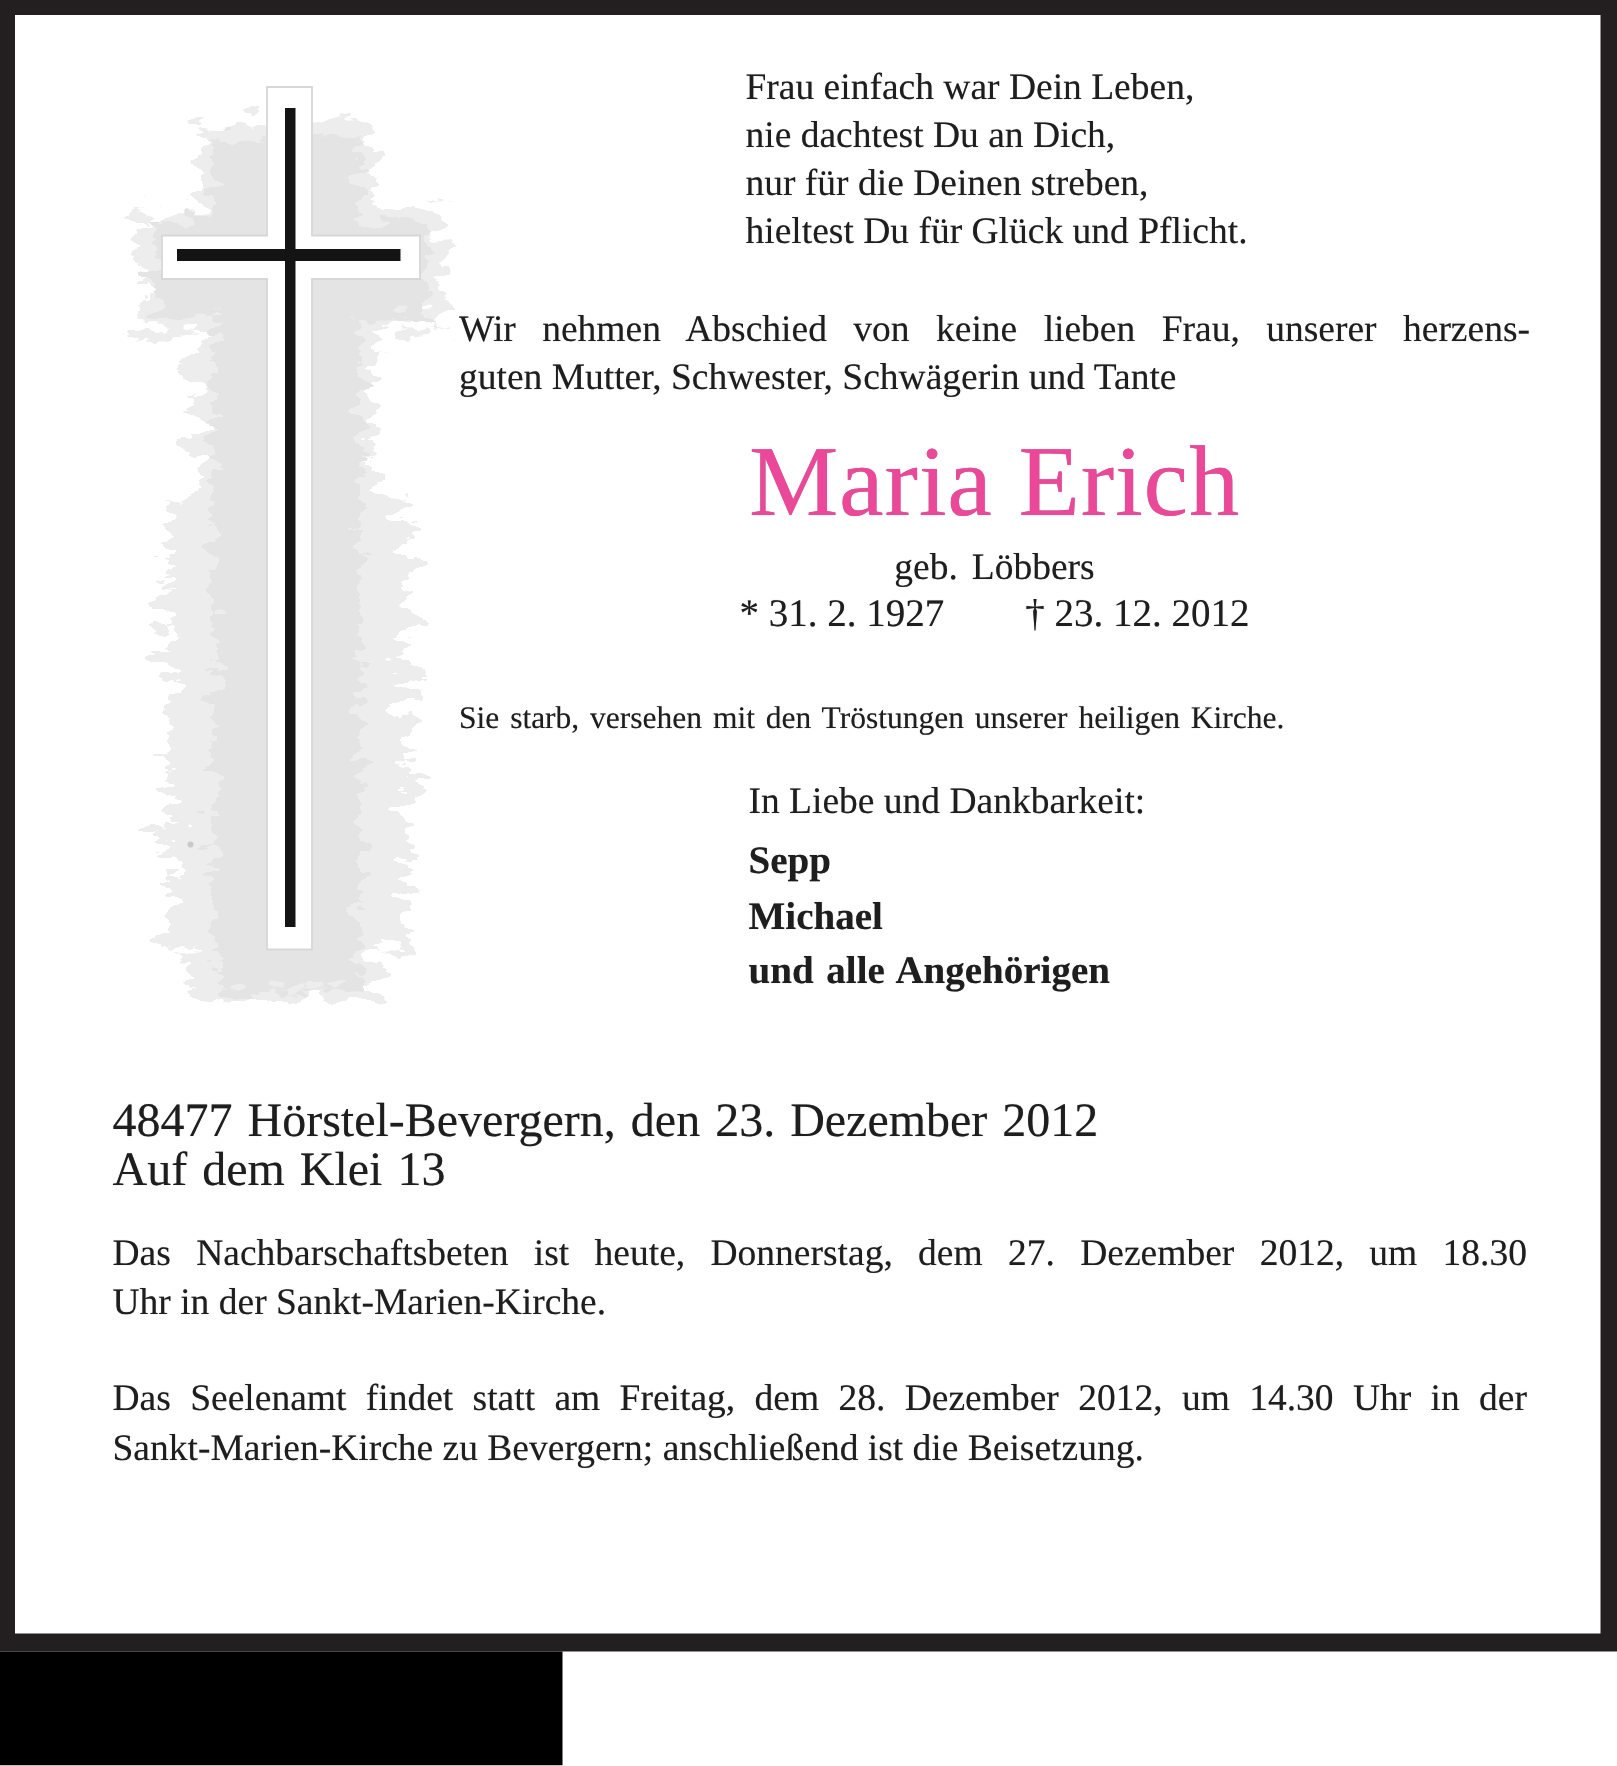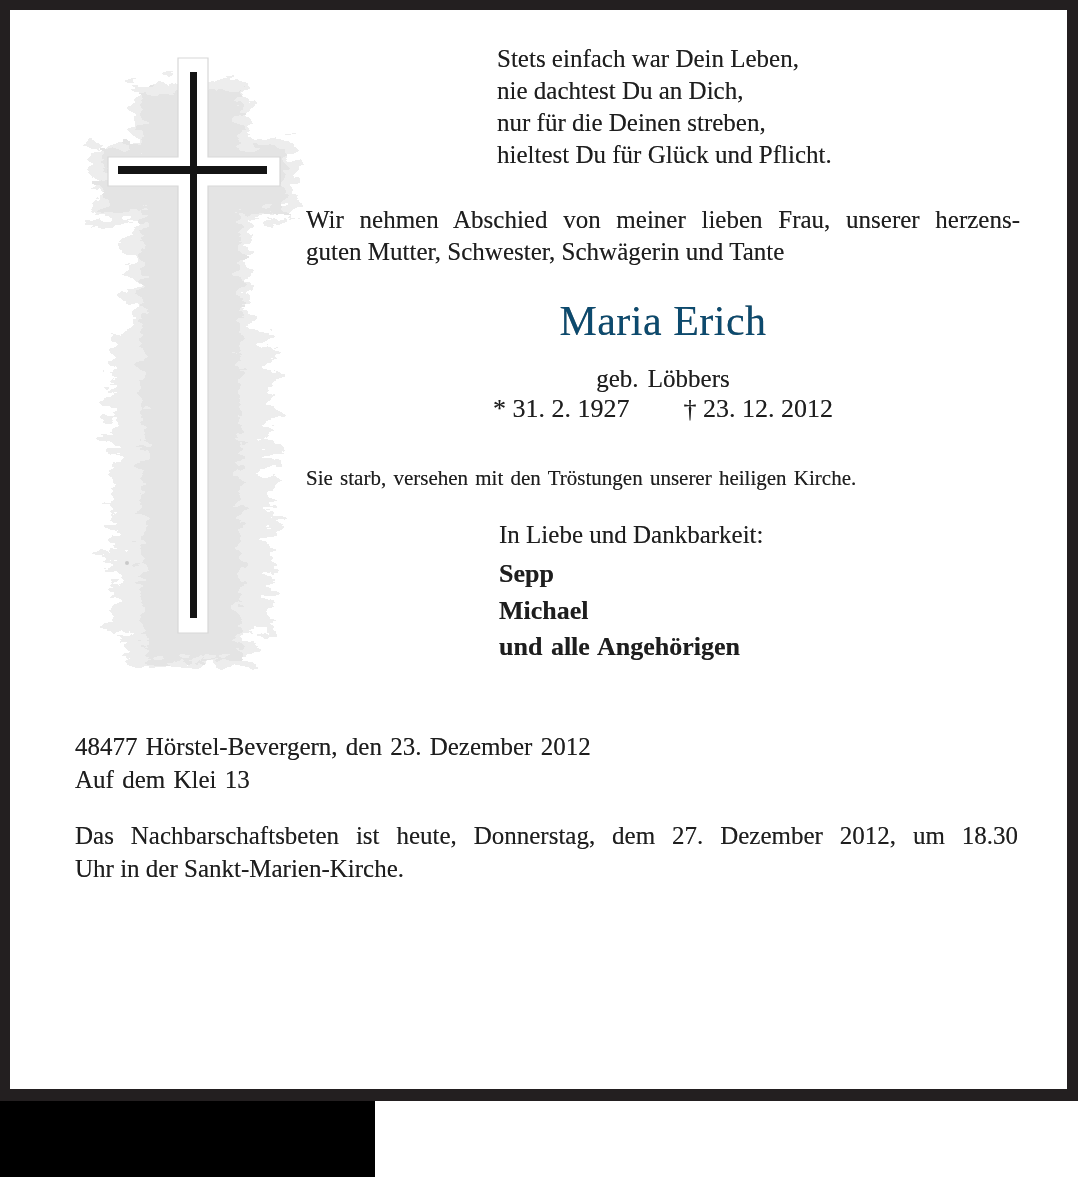--- a/index.html
+++ b/index.html
@@ -52,23 +52,23 @@
     font-size: 25px;
     line-height: 32px;
   }
   .header-col {
     left: 296px;
     width: 714px;
     text-align: center;
   }
   .deceased-name {
     top: 276px;
-    font-size: 42px;
+    font-size: 67px;
     line-height: 70px;
-    color: #0c4a6e;
+    color: #ec4899;
     letter-spacing: 0.5px;
   }
   .maiden {
     top: 353px;
     font-size: 25px;
     line-height: 32px;
     word-spacing: 3px;
   }
   .dates {
     top: 383px;
@@ -96,21 +96,21 @@
     left: 489px;
     top: 546px;
     font-size: 26px;
     line-height: 36.5px;
     font-weight: 700;
     word-spacing: 2px;
   }
   .address {
     left: 65px;
     top: 720px;
-    font-size: 25px;
+    font-size: 32px;
     line-height: 33px;
     word-spacing: 2px;
   }
   .para {
     left: 65px;
     width: 943px;
     font-size: 25px;
     line-height: 33px;
   }
   .para-1 { top: 809px; }
@@ -178,28 +178,28 @@
         <circle cx="67" cy="520" r="2" fill="#c9c9c9"></circle>
 
         <path d="M118 15 H148 V114 H220 V143 H148 V590 H118 V143 H48 V114 H118 Z" fill="#ffffff" stroke="#d7d7d7" stroke-width="1.2"></path>
 
         <rect x="130" y="29" width="7" height="546" fill="#141414"></rect>
         <rect x="58" y="123" width="149" height="8" fill="#141414"></rect>
       </svg>
     </div>
 
     <div class="txt poem">
-      <span class="lline">Stets einfach war Dein Leben,</span>
+      <span class="lline">Frau einfach war Dein Leben,</span>
       <span class="lline">nie dachtest Du an Dich,</span>
       <span class="lline">nur für die Deinen streben,</span>
       <span class="lline">hieltest Du für Glück und Pflicht.</span>
     </div>
 
     <div class="txt intro">
-      <span class="jline">Wir nehmen Abschied von meiner lieben Frau, unserer herzens-</span>
+      <span class="jline">Wir nehmen Abschied von keine lieben Frau, unserer herzens-</span>
       <span class="lline">guten Mutter, Schwester, Schwägerin und Tante</span>
     </div>
 
     <div class="txt header-col deceased-name">Maria Erich</div>
     <div class="txt header-col maiden">geb. Löbbers</div>
     <div class="txt header-col dates">
       <span>* 31. 2. 1927</span><span class="date-sep"></span><span>† 23. 12. 2012</span>
     </div>
 
     <div class="txt passing">Sie starb, versehen mit den Tröstungen unserer heiligen Kirche.</div>
@@ -213,18 +213,22 @@
 
     <div class="txt address">
       <span class="lline">48477 Hörstel-Bevergern, den 23. Dezember 2012</span>
       <span class="lline">Auf dem Klei 13</span>
     </div>
 
     <div class="txt para para-1">
       <span class="jline">Das Nachbarschaftsbeten ist heute, Donnerstag, dem 27. Dezember 2012, um 18.30</span>
       <span class="lline">Uhr in der Sankt-Marien-Kirche.</span>
     </div>
+    <div class="txt para para-2">
+      <span class="jline">Das Seelenamt findet statt am Freitag, dem 28. Dezember 2012, um 14.30 Uhr in der</span>
+      <span class="lline">Sankt-Marien-Kirche zu Bevergern; anschließend ist die Beisetzung.</span>
+    </div>
 
   </div>
 
   <div class="redaction"></div>
 
 </div>
 
 </body></html>

